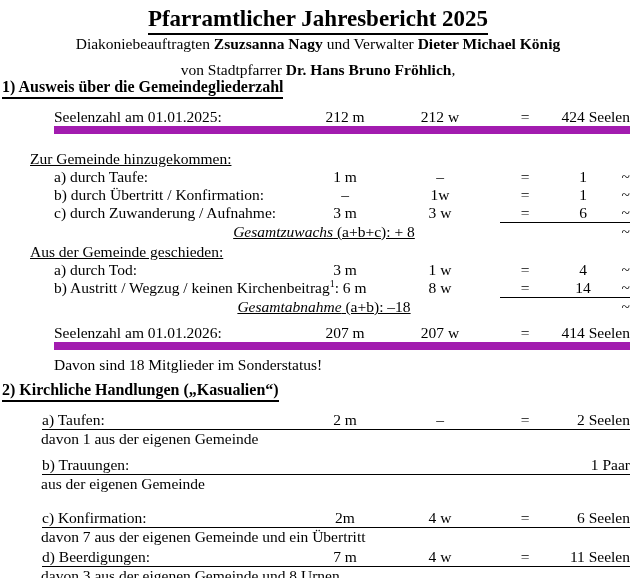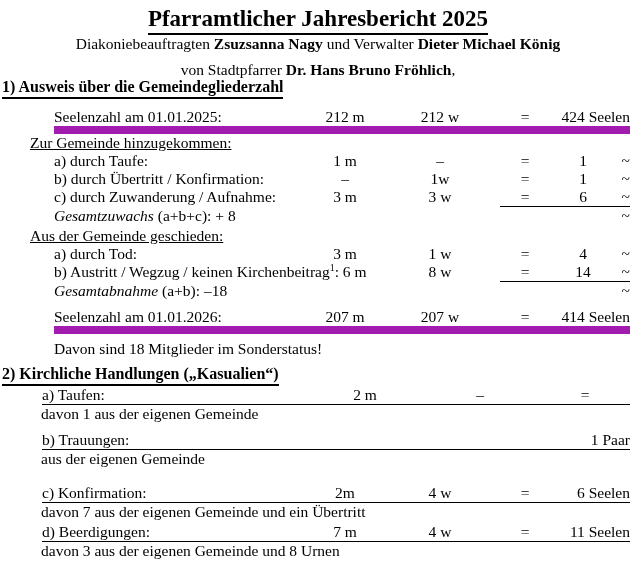--- a/index.html
+++ b/index.html
@@ -17,40 +17,40 @@
   .byline.first{margin-top:9px;}
   .b{font-weight:bold;}
   .i{font-style:italic;}
 
   
   .sect{font-weight:bold;font-size:16px;margin-left:2px;line-height:18px;}
   .sect .u2{border-bottom:2px solid #000;padding-bottom:1px;display:inline-block;}
   #s1h{}
   #s2h{margin-top:7px;}
   .subhead{margin-left:30px;text-decoration:underline;}
-  #zur{margin-top:0;}
+  #zur{margin-top:16px;}
   #aus{margin-top:2px;}
 
   
   .trow{display:grid;line-height:18px;}
   .t1{margin-left:54px;width:576px;grid-template-columns:256px 70px 120px 50px 66px 14px;}
   .t2{margin-left:42px;width:588px;grid-template-columns:268px 70px 120px 50px 66px 14px;}
   .cm,.cw,.ceq,.ct{text-align:center;}
   .ctil{text-align:right;}
   .span56{grid-column:5/7;text-align:right;}
   .span12{grid-column:1/3;}
-  .span15{grid-column:1/6;text-align:left;padding-right:22px;}
+  .span15{grid-column:1/6;text-align:center;padding-right:22px;text-decoration:underline;}
   .boldrow{font-weight:normal;border-bottom:8px solid #a21caf;}
   .rowline{border-bottom:1.5px solid #000;}
   .pu{border-bottom:1.5px solid #000;}
   #row-open{margin-top:9px;}
   #row-close{margin-top:8px;}
   #davon{margin-left:54px;margin-top:6px;}
   .note{margin-left:41px;}
-  #r2a{gap:20px;}
+  #r2a{margin-top:9px;}
   #r2b{margin-top:8px;}
   #r2c{margin-top:16px;}
   #r2d{margin-top:2px;}
   sup{font-size:10px;line-height:0;}
 </style>
 </head>
 <body>
 
 <div class="page">
 

